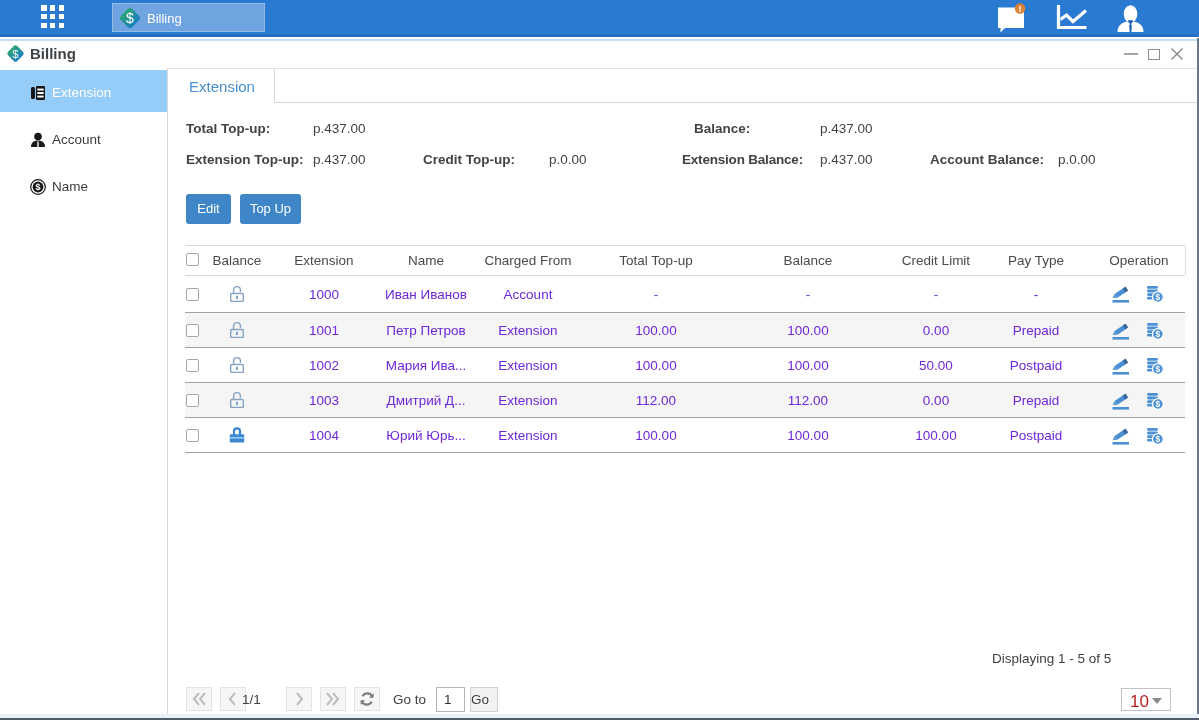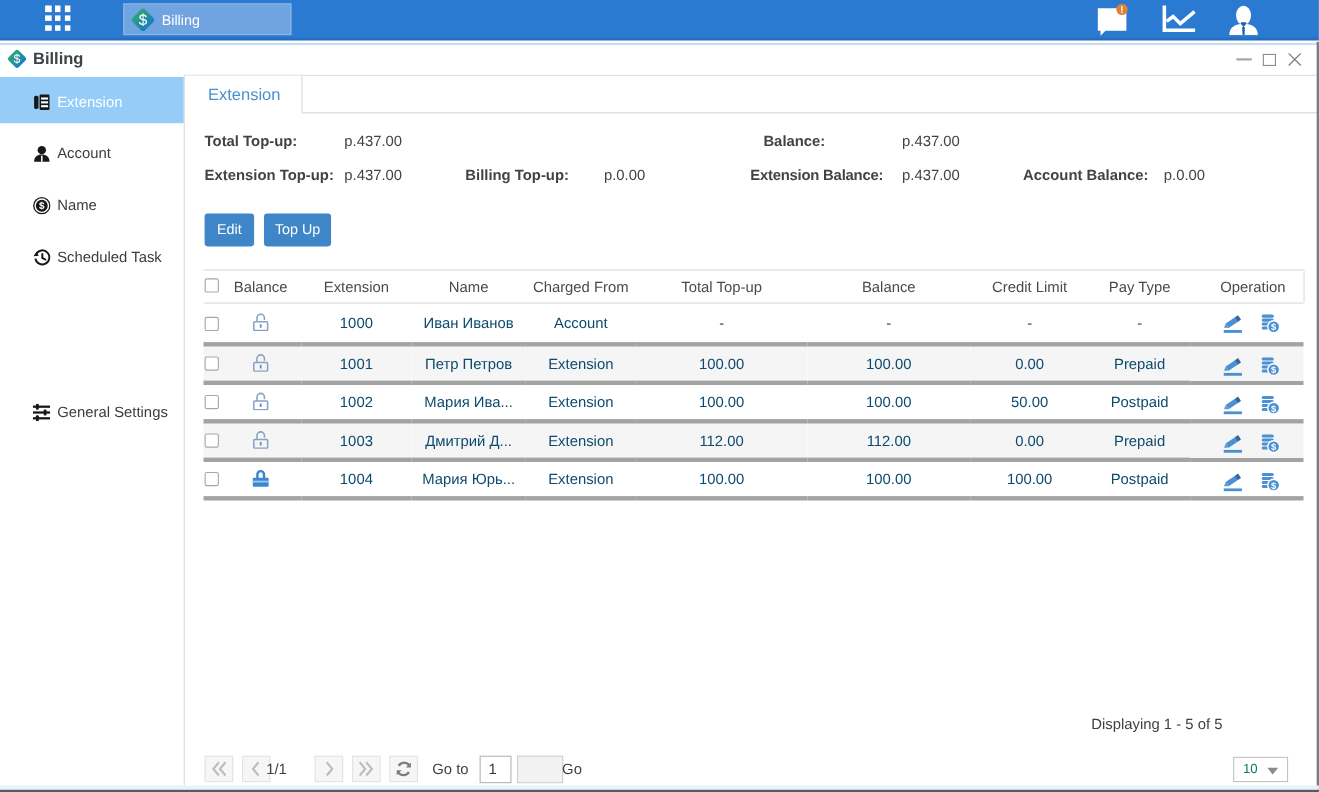--- a/index.html
+++ b/index.html
@@ -40,37 +40,37 @@
 .tab-active { position:absolute; left:169px; top:69px; width:106px; height:34px; background:#fff; border-right:1px solid #d8d8d8; }
 .tab-active span { position:absolute; left:0; width:106px; text-align:center; top:8.8px; font-size:15px; color:#4a90cf; }
 
 .lbl { position:absolute; font-size:13.5px; color:#434343; font-weight:bold; height:17px; line-height:17px; }
 .val { position:absolute; font-size:13.5px; color:#434343; height:17px; line-height:17px; }
 
 .btn { position:absolute; background:#3e86c8; color:#fff; font-size:13px; font-weight:normal; text-align:center; border-radius:3px; font-family:"Liberation Sans",sans-serif; }
 
 
 table.grid { position:absolute; left:185px; top:245px; width:1000px; border-collapse:collapse; table-layout:fixed; }
-table.grid td { font-size:13.5px; color:#0c4a6e; text-align:center; padding:0; height:35px; border-bottom:4px solid #a3a3a3; }
+table.grid td { font-size:13.5px; color:#6d28d9; text-align:center; padding:0; height:35px; border-bottom:1px solid #a3a3a3; }
 table.grid tr.hdr td { height:30px; border-top:1px solid #d9d9d9; border-bottom:1px solid #d9d9d9; color:#4a4a4a; }
 table.grid tr.alt td { background:#f5f5f5; }
 table.grid tr.r1 td { height:37px; }
 td.op { position:relative; }
 td.op svg.pen { position:absolute; left:28px; top:5px; }
 td.op svg.coin { position:absolute; left:63px; top:7px; }
 .cb { display:inline-block; width:13px; height:13px; border:1px solid #a7a7a7; border-radius:2px; background:#fff; vertical-align:middle; margin-left:1px; position:relative; }
 tr.hdr .cb { top:-2px; }
 
 
 .fbtn { position:absolute; top:687px; width:26px; height:24px; background:#f6f6f6; border:1px solid #e4e4e4; }
 .ftxt { position:absolute; font-size:13.5px; color:#3f3f3f; height:17px; line-height:17px; }
 .ginput { position:absolute; left:436px; top:687px; width:29px; height:25px; border:1px solid #b5b5b5; background:#fff; font-size:13.5px; color:#333; padding-left:7px; line-height:23px; }
-.gobtn { position:absolute; left:470px; top:687px; width:28px; height:25px; background:#f2f2f2; border:1px solid #d0d0d0; text-align:left; font-size:13.5px; color:#3f3f3f; line-height:23px;padding-left:40px; }
+.gobtn { position:absolute; left:470px; top:687px; width:28px; height:25px; background:#f2f2f2; border:1px solid #d0d0d0; text-align:left; font-size:13.5px; color:#3f3f3f; line-height:23px; }
 .pagesel { position:absolute; left:1121px; top:688px; width:50px; height:23px; border:1px solid #c2c2c2; background:#fff; }
-.pagesel span { position:absolute; left:8px; top:3px; font-size:12px; color:#0f766e; }
+.pagesel span { position:absolute; left:8px; top:3px; font-size:17px; color:#b91c1c; }
 .pagesel .tri { position:absolute; right:8px; top:8.8px; width:0; height:0; border-left:5px solid transparent; border-right:5px solid transparent; border-top:6px solid #8b8b8b; }
 
 .bottomstrip { position:absolute; left:0; top:713.5px; width:1199px; height:4px; background:#eaf2f9; }
 .bottombar { position:absolute; left:0; top:717.5px; width:1199px; height:2.5px; background:#505b67; }
 .edgeR { position:absolute; left:1197px; top:38px; width:2px; height:680px; background:#6b7888; }
 </style>
 </head>
 <body>
 <div class="page">
 
@@ -156,58 +156,37 @@
       <span class="tx">Account</span>
     </div>
     <div class="mitem" style="top:95px">
       <svg class="ic" viewBox="0 0 16 16">
           <circle cx="8" cy="8" r="7.3" fill="none" stroke="#16181a" stroke-width="1.2"></circle>
           <circle cx="8" cy="8" r="5.4" fill="#16181a"></circle>
           <text x="8" y="11.2" font-size="9" font-weight="bold" fill="#fff" text-anchor="middle" font-family="Liberation Sans">$</text>
         </svg>
       <span class="tx">Name</span>
     </div>
-    <div class="mitem" style="top:142px">
-      <svg class="ic" viewBox="0 0 17 17">
-          <path d="M2.3 9.7 A 6.8 6.8 0 1 0 3.1 5.1" stroke="#16181a" stroke-width="1.9" fill="none"></path>
-          <path d="M0.4 7.4 L5.6 6.9 L3.4 3.0 z" fill="#16181a"></path>
-          <path d="M9 4.6 V9 l3.6 2" stroke="#16181a" stroke-width="1.9" fill="none"></path>
-        </svg>
-      <span class="tx">Scheduled Task</span>
-    </div>
-    <div class="mitem" style="top:283px">
-      <svg class="ic" viewBox="0 0 17 17">
-          <g fill="#16181a">
-            <rect x="0" y="1.8" width="16.5" height="2.2"></rect>
-            <rect x="2.8" y="0" width="2.8" height="5.8" rx="1"></rect>
-            <rect x="0" y="7.4" width="16.5" height="2.2"></rect>
-            <rect x="10.3" y="5.6" width="2.8" height="5.8" rx="1"></rect>
-            <rect x="0" y="13" width="16.5" height="2.2"></rect>
-            <rect x="2.8" y="11.2" width="2.8" height="5.8" rx="1"></rect>
-          </g>
-        </svg>
-      <span class="tx">General Settings</span>
-    </div>
   </div>
 
   <div class="content"></div>
   <div class="tabstrip-top"></div>
   <div class="tabstrip-bottom"></div>
   <div class="tab-active">
       <span>Extension</span>
     </div>
 
   <div class="lbl" style="left:186px;top:120px">Total Top-up:</div>
   <div class="val" style="left:313px;top:120px">p.437.00</div>
   <div class="lbl" style="left:694px;top:120px">Balance:</div>
   <div class="val" style="left:820px;top:120px">p.437.00</div>
 
   <div class="lbl" style="left:186px;top:151px">Extension Top-up:</div>
   <div class="val" style="left:313px;top:151px">p.437.00</div>
-  <div class="lbl" style="left:423px;top:151px">Billing Top-up:</div>
+  <div class="lbl" style="left:423px;top:151px">Credit Top-up:</div>
   <div class="val" style="left:549px;top:151px">p.0.00</div>
   <div class="lbl" style="left:682px;top:151px;letter-spacing:-0.2px">Extension Balance:</div>
   <div class="val" style="left:820px;top:151px">p.437.00</div>
   <div class="lbl" style="left:930px;top:151px">Account Balance:</div>
   <div class="val" style="left:1058px;top:151px">p.0.00</div>
 
   <div class="btn" style="left:186px;top:194px;width:45px;height:30px;line-height:30px">Edit</div>
   <div class="btn" style="left:240px;top:194px;width:61px;height:30px;line-height:30px">Top Up</div>
 
   <table class="grid">
@@ -377,21 +356,21 @@
       </td>
     </tr>
     <tr>
       <td style="text-align:left"><span class="cb"></span></td>
       <td><svg width="16" height="18" viewBox="0 0 16 18">
               <path d="M5 10 V6.3 a3 3 0 0 1 6 0 V10" fill="none" stroke="#3c80d0" stroke-width="2.2"></path>
               <rect x="0.8" y="9.3" width="14.4" height="8.2" rx="1" fill="#3f86d2"></rect>
               <rect x="0.8" y="12" width="14.4" height="1.6" fill="#8fd0f5"></rect>
             </svg></td>
       <td>1004</td>
-          <td>Мария Юрь...</td>
+          <td>Юрий Юрь...</td>
           <td>Extension</td>
           <td>100.00</td>
           <td>100.00</td>
           <td>100.00</td>
           <td>Postpaid</td>
       <td class="op">
         <svg class="pen" width="22" height="22" viewBox="0 0 22 22">
               <g transform="rotate(-34 11 11)">
                 <rect x="4.2" y="9" width="10.6" height="4.8" fill="#4a90d2"></rect>
                 <rect x="14.4" y="9" width="3.4" height="4.8" fill="#38659c"></rect>

